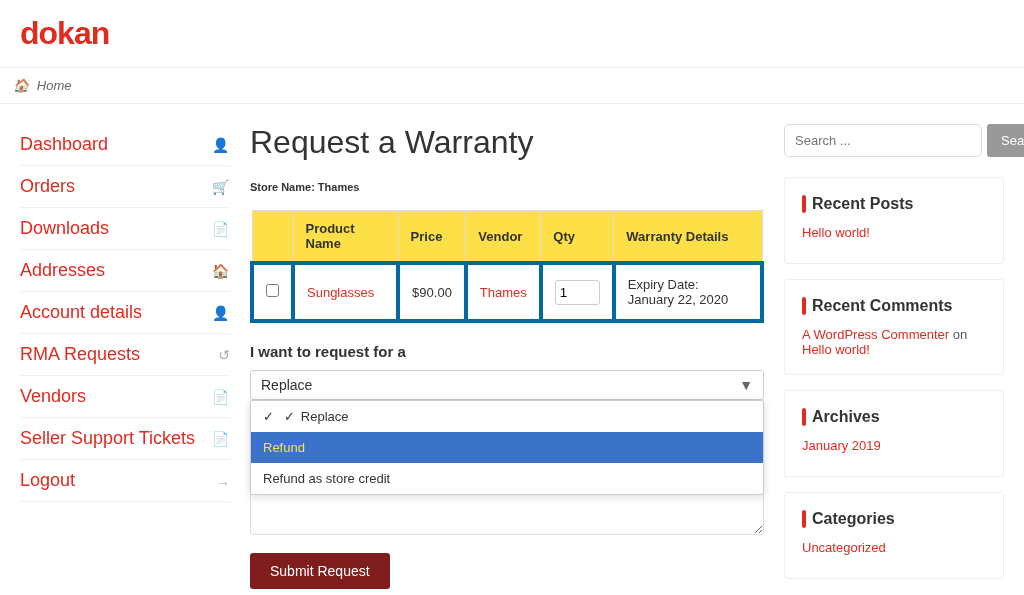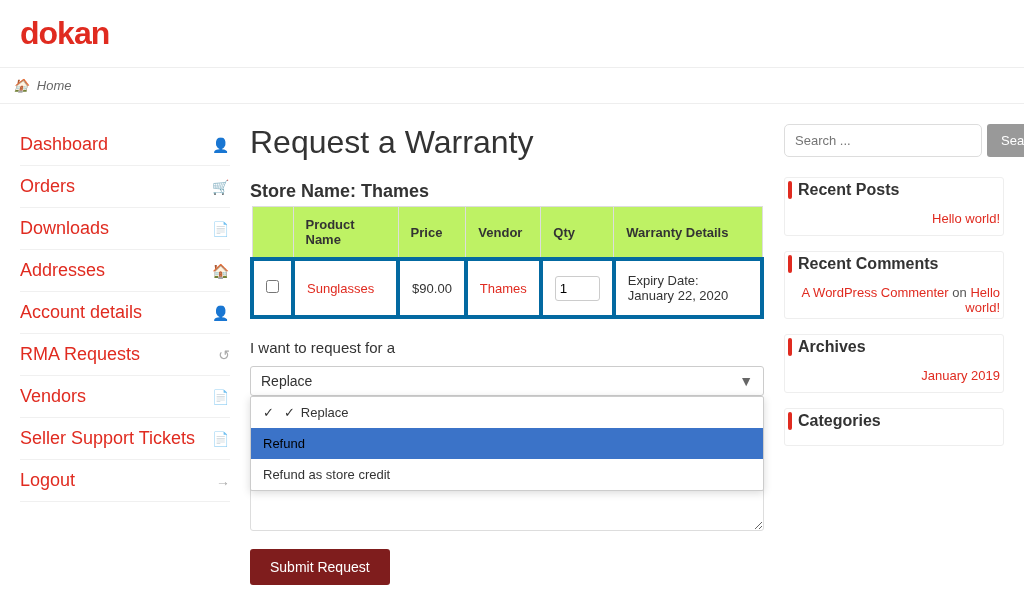--- a/index.html
+++ b/index.html
@@ -18,55 +18,55 @@
     
     .sidebar { width: 210px; flex-shrink: 0; }
     .sidebar-item { display: flex; justify-content: space-between; align-items: center; padding: 10px 0; border-bottom: 1px solid #f0f0f0; cursor: pointer; }
     .sidebar-item-label { color: #e02b20; font-size: 18px; text-decoration: none; }
     .sidebar-item-icon { color: #aaa; font-size: 14px; }
     
     
     .main-content { flex: 1; }
     .page-title { font-size: 32px; font-weight: 300; margin-bottom: 20px; color: #333; }
     
-    .store-name { font-size: 18px; font-weight: 600; margin-bottom: 4px; color: #333; }
+    .store-name { font-size: 11px; font-weight: 600; margin-bottom: 17px; color: #333; }
     
     
     .warranty-table { width: 100%; border-collapse: collapse; margin-bottom: 20px; border: 1px solid #ddd; }
-    .warranty-table th { background: #bef264; padding: 10px 12px; text-align: left; font-weight: 700; font-size: 13px; border: 1px solid #ddd; }
+    .warranty-table th { background: #fde047; padding: 10px 12px; text-align: left; font-weight: 700; font-size: 13px; border: 1px solid #ddd; }
     .warranty-table td { padding: 12px; border: 4px solid #0369a1; font-size: 13px; vertical-align: middle; }
     .product-link { color: #e02b20; text-decoration: none; }
     .vendor-link { color: #e02b20; text-decoration: none; }
     
     .qty-input { width: 45px; padding: 4px; border: 1px solid #ccc; border-radius: 3px; }
     
     
-    .request-label { font-size: 15px; margin-bottom: 10px; font-weight: 400; }
+    .request-label { font-size: 15px; margin-bottom: 10px; font-weight: 700; }
     
     .dropdown-container { position: relative; margin-bottom: 15px; }
     
     .dropdown-menu { position: absolute; top: 100%; left: 0; right: 0; background: #fff; border: 1px solid #ccc; z-index: 100; border-radius: 2px; box-shadow: 0 2px 8px rgba(0,0,0,0.15); }
     .dropdown-item { padding: 8px 12px; cursor: pointer; font-size: 13px; display: flex; align-items: center; gap: 6px; }
-    .dropdown-item.selected { background: #3b73c8; color: #000000; }
+    .dropdown-item.selected { background: #3b73c8; color: #fde047; }
     .dropdown-item.checked::before { content: '✓'; color: #333; margin-right: 4px; }
     
     
     .notes-textarea { width: 100%; height: 120px; border: 1px solid #ddd; border-radius: 3px; padding: 8px; font-size: 13px; resize: vertical; margin-bottom: 15px; }
     
     
     .submit-btn { background: #7f1d1d; color: #fff; border: none; padding: 10px 20px; font-size: 14px; border-radius: 3px; cursor: pointer; font-weight: 500; }
     
     
     .right-sidebar { width: 220px; flex-shrink: 0; }
     
     .search-box { display: flex; gap: 5px; margin-bottom: 20px; }
     .search-input { flex: 1; padding: 8px 10px; border: 1px solid #ddd; border-radius: 5px; font-size: 13px; }
     .search-btn { padding: 8px 14px; background: #999; color: #fff; border: none; border-radius: 3px; cursor: pointer; font-size: 13px; font-weight: 500; }
     
-    .widget-box { border: 1px solid #eee; padding: 3px; margin-bottom: 15px; border-radius: 3px; text-align: right; }
+    .widget-box { border: 1px solid #eee; padding: 17px; margin-bottom: 15px; border-radius: 3px; }
     .widget-title { font-size: 16px; font-weight: 600; margin-bottom: 12px; display: flex; align-items: center; gap: 6px; color: #333; }
     .widget-title::before { content: ''; display: inline-block; width: 4px; height: 18px; background: #e02b20; border-radius: 2px; }
     .widget-link { color: #e02b20; text-decoration: none; font-size: 13px; display: block; margin-bottom: 6px; }
     .widget-text { font-size: 13px; color: #555; }
     .widget-text a { color: #e02b20; text-decoration: none; }
     
     .checkbox-cell { width: 20px; }
     input[type="checkbox"] { cursor: pointer; }
   </style>
 </head>
@@ -210,17 +210,18 @@
       </div>
     </div>
 
     <div class="widget-box">
       <div class="widget-title">Archives</div>
       <a href="#" class="widget-link">January 2019</a>
     </div>
 
     <div class="widget-box">
       <div class="widget-title">Categories</div>
+      <a href="#" class="widget-link">Uncategorized</a>
     </div>
 
   </div>
 
 </div>
 
 </body></html>

